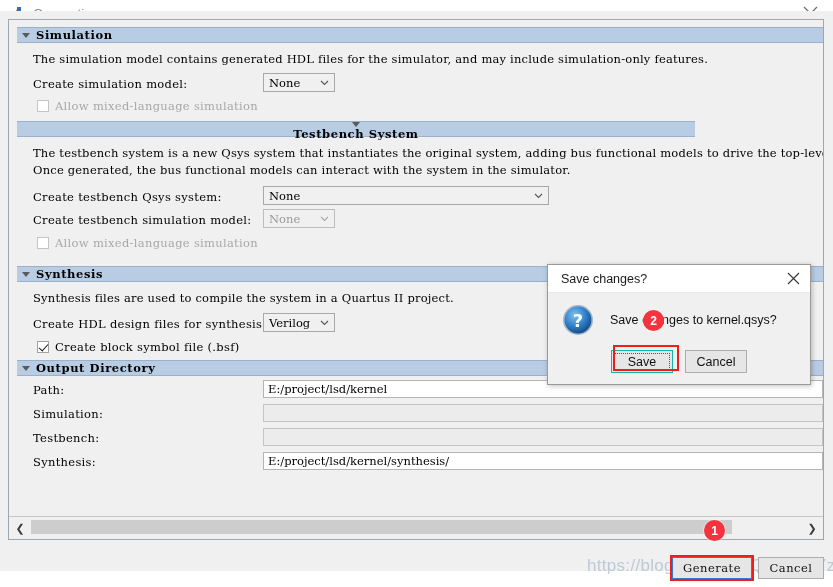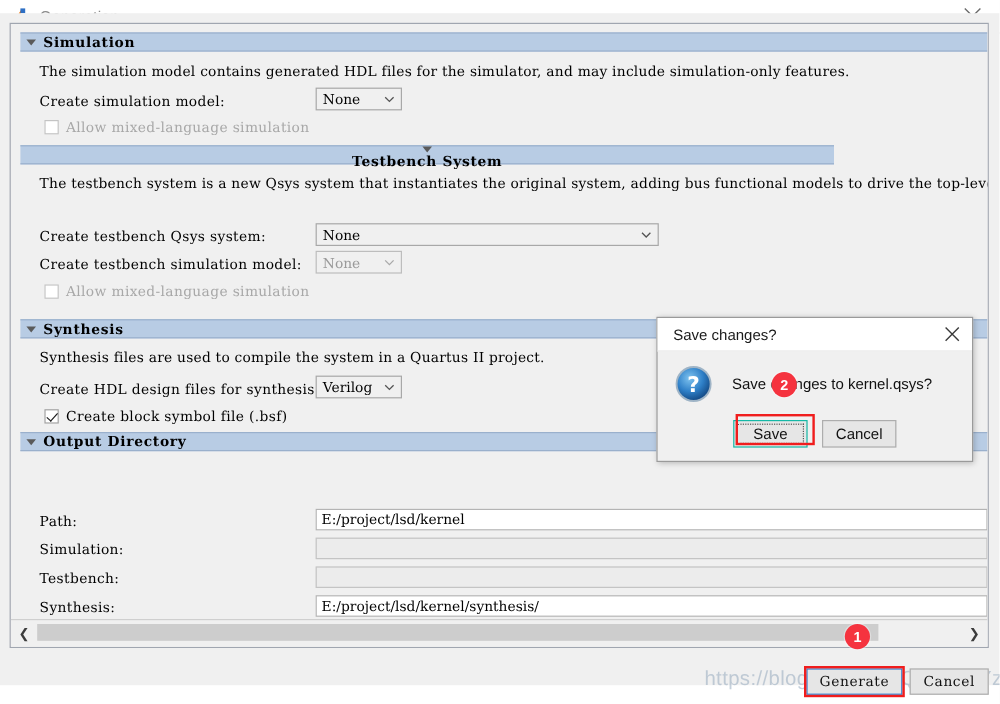--- a/index.html
+++ b/index.html
@@ -422,20 +422,21 @@
         </div>
       </div>
 
       <div class="section-header" style="width:678px;flex-direction:column;">
         <span class="tri"></span>
         <span class="section-title">Testbench System</span>
       </div>
 
       <div style="position:relative; height:129px;">
         <div class="desc" style="position:absolute; left:24px; top:9px;">The testbench system is a new Qsys system that instantiates the original system, adding bus functional models to drive the top-level i</div>
+        <div class="desc" style="position:absolute; left:24px; top:26px;">Once generated, the bus functional models can interact with the system in the simulator.</div>
 
         <div class="lbl" style="position:absolute; left:24px; top:53px;">Create testbench Qsys system:</div>
         <div class="combo" style="position:absolute; left:254px; top:49px; width:286px;">
           <span>None</span>
           <span class="chev">
             <svg width="11" height="11" viewBox="0 0 11 11">
                 <path d="M2 4 L5.5 7.5 L9 4" stroke="#555" stroke-width="1.1" fill="none"></path>
               </svg>
           </span>
         </div>
@@ -478,21 +479,21 @@
           <span class="cbox on"></span>
           <span class="lbl">Create block symbol file (.bsf)</span>
         </div>
       </div>
 
       <div class="section-header" style="width:806px;">
         <span class="tri"></span>
         <span class="section-title">Output Directory</span>
       </div>
 
-      <div style="position:relative; height:100px;margin-top:44px;">
+      <div style="position:relative; height:100px;">
         <div class="lbl" style="position:absolute; left:24px; top:7px;">Path:</div>
         <div class="tfield" style="position:absolute; left:254px; top:4px; width:560px;">
           <span>E:/project/lsd/kernel</span>
         </div>
 
         <div class="lbl" style="position:absolute; left:24px; top:31px;">Simulation:</div>
         <div class="tfield ro" style="position:absolute; left:254px; top:28px; width:560px;">
           <span></span>
         </div>
 

